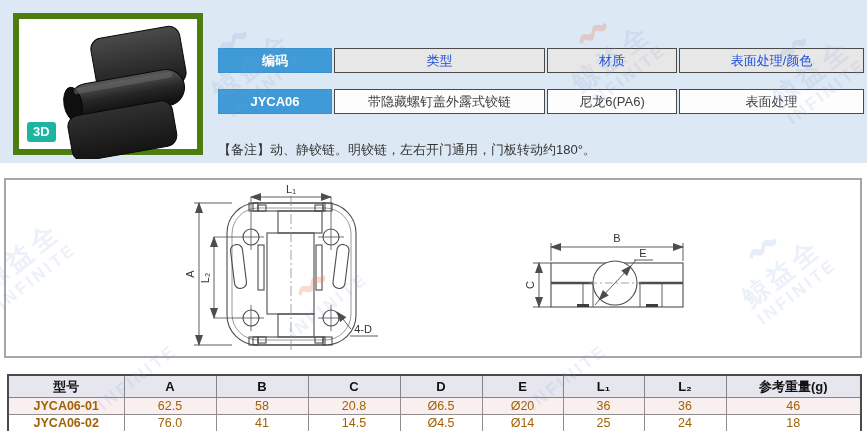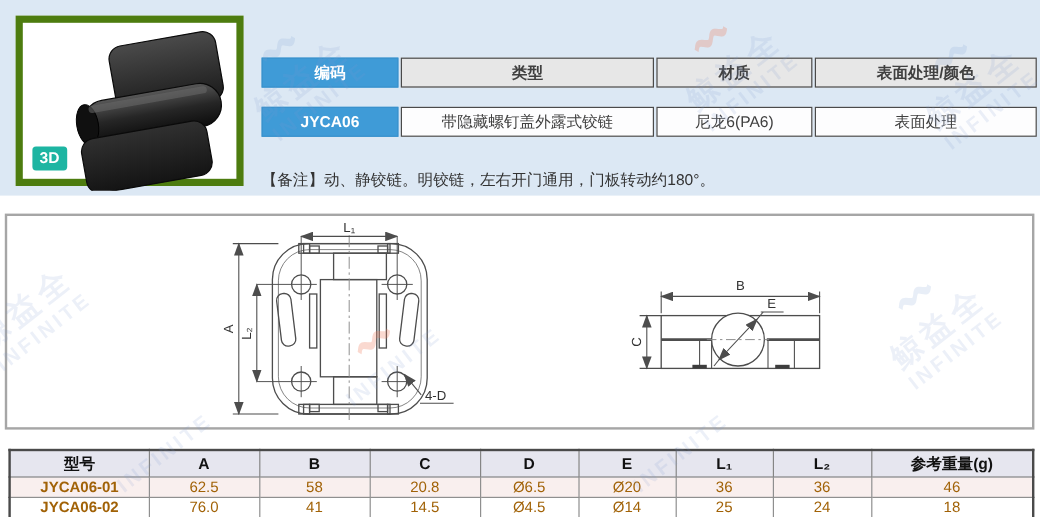--- a/index.html
+++ b/index.html
@@ -9,21 +9,21 @@
     font-family:"Liberation Sans","DejaVu Sans",sans-serif;
   }
   
   .top-section{position:absolute;left:0;top:0;width:867px;height:163px;background:#dce8f4;}
   .product-card{position:absolute;left:13px;top:13px;width:190px;height:142px;background:#ffffff;border:6px solid #4d7c0f;box-sizing:border-box;}
   .badge-3d{position:absolute;left:8px;bottom:7px;background:#1db5a2;color:#fff;font-weight:bold;font-size:13px;line-height:18px;padding:1px 6px;border-radius:3px;}
   .info-table{position:absolute;left:218px;top:48px;}
   .it-row{display:flex;gap:2px;margin-bottom:16px;}
   .it-cell{box-sizing:border-box;border:1px solid #4a4a4a;height:25px;display:flex;align-items:center;justify-content:center;font-size:13px;background:#fdfdfe;color:#404040;}
   .c0{width:114px}.c1{width:211px}.c2{width:130px}.c3{width:185px}
-  .it-head{background:#e7e7e7;font-weight:bold;color:#404040;}
+  .it-head{background:#e7e7e7;font-weight:normal;color:#1d4ed8;}
   .blue{background:#3f9bd7 !important;color:#fff !important;font-weight:bold;border-color:#3a91cc !important;}
   .note{position:absolute;left:218px;top:103px;font-size:13px;color:#333;margin-top:38px;}
   
   .panel{position:absolute;left:4px;top:178px;width:854px;height:176px;background:#fff;border:2px solid #a6a6a6;box-sizing:content-box;}
   .panel svg{display:block;}
   
   table.spec{position:absolute;left:7px;top:374px;width:853px;border-collapse:collapse;table-layout:fixed;background:#fff;border:2px solid #4a4a4a;}
   table.spec th{background:#e6e6ef;border:1px solid #858585;font-weight:bold;color:#111;font-size:13px;height:21px;padding:0;margin-top:16px;}
   table.spec td{border:1px solid #8f8f8f;text-align:center;color:#a16207;font-size:12.5px;height:16px;padding:0;line-height:16px;}
   tr.r1 td{background:#f9efee;}

